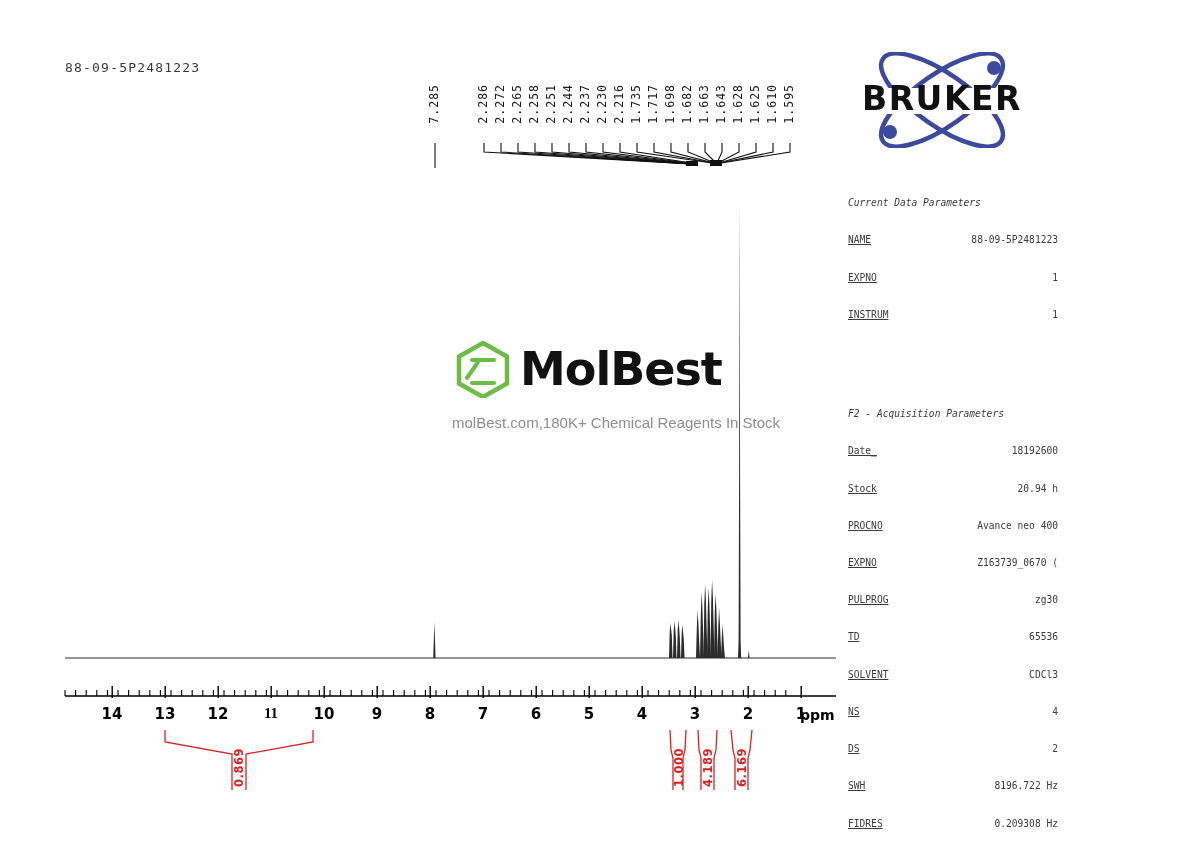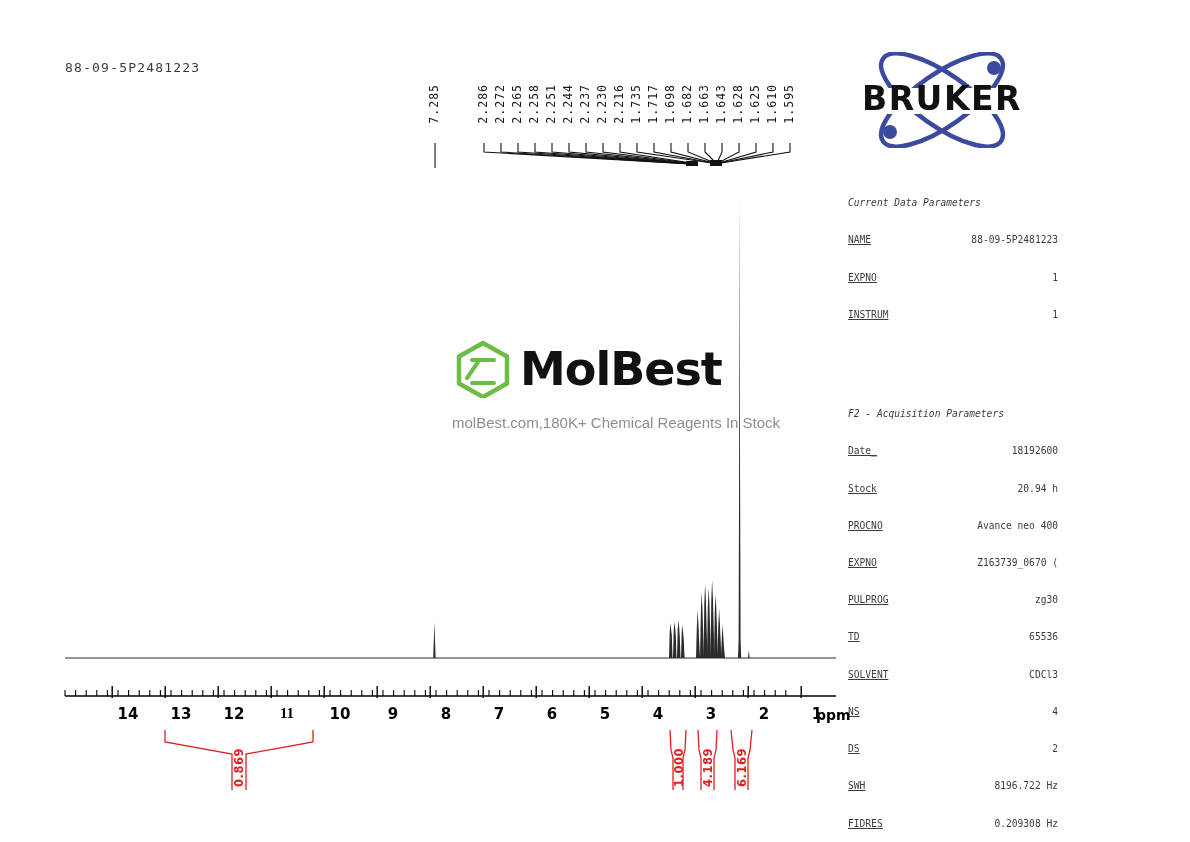--- a/index.html
+++ b/index.html
@@ -309,21 +309,21 @@
     <line x1="483.2" y1="12" x2="483.2" y2="0"></line>
     <line x1="536.2" y1="12" x2="536.2" y2="0"></line>
     <line x1="589.2" y1="12" x2="589.2" y2="0"></line>
     <line x1="642.2" y1="12" x2="642.2" y2="0"></line>
     <line x1="695.2" y1="12" x2="695.2" y2="0"></line>
     <line x1="748.2" y1="12" x2="748.2" y2="0"></line>
     <line x1="801.2" y1="12" x2="801.2" y2="0"></line>
   </g>
 </svg>
 
-<div class="abs" style="left:16px;top:705px;width:1086px;height:28px;">
+<div class="abs" style="left:0;top:705px;width:1086px;height:28px;">
   <div class="abs axis-num" style="left:112px;">14</div>
   <div class="abs axis-num" style="left:165px;">13</div>
   <div class="abs axis-num" style="left:218px;">12</div>
   <div class="abs axis-num" style="left:271px;font-family:Liberation Serif, serif;">11</div>
   <div class="abs axis-num" style="left:324px;text-align:right;">10</div>
   <div class="abs axis-num" style="left:377px;">9</div>
   <div class="abs axis-num" style="left:430px;">8</div>
   <div class="abs axis-num" style="left:483px;">7</div>
   <div class="abs axis-num" style="left:536px;">6</div>
   <div class="abs axis-num" style="left:589px;">5</div>

